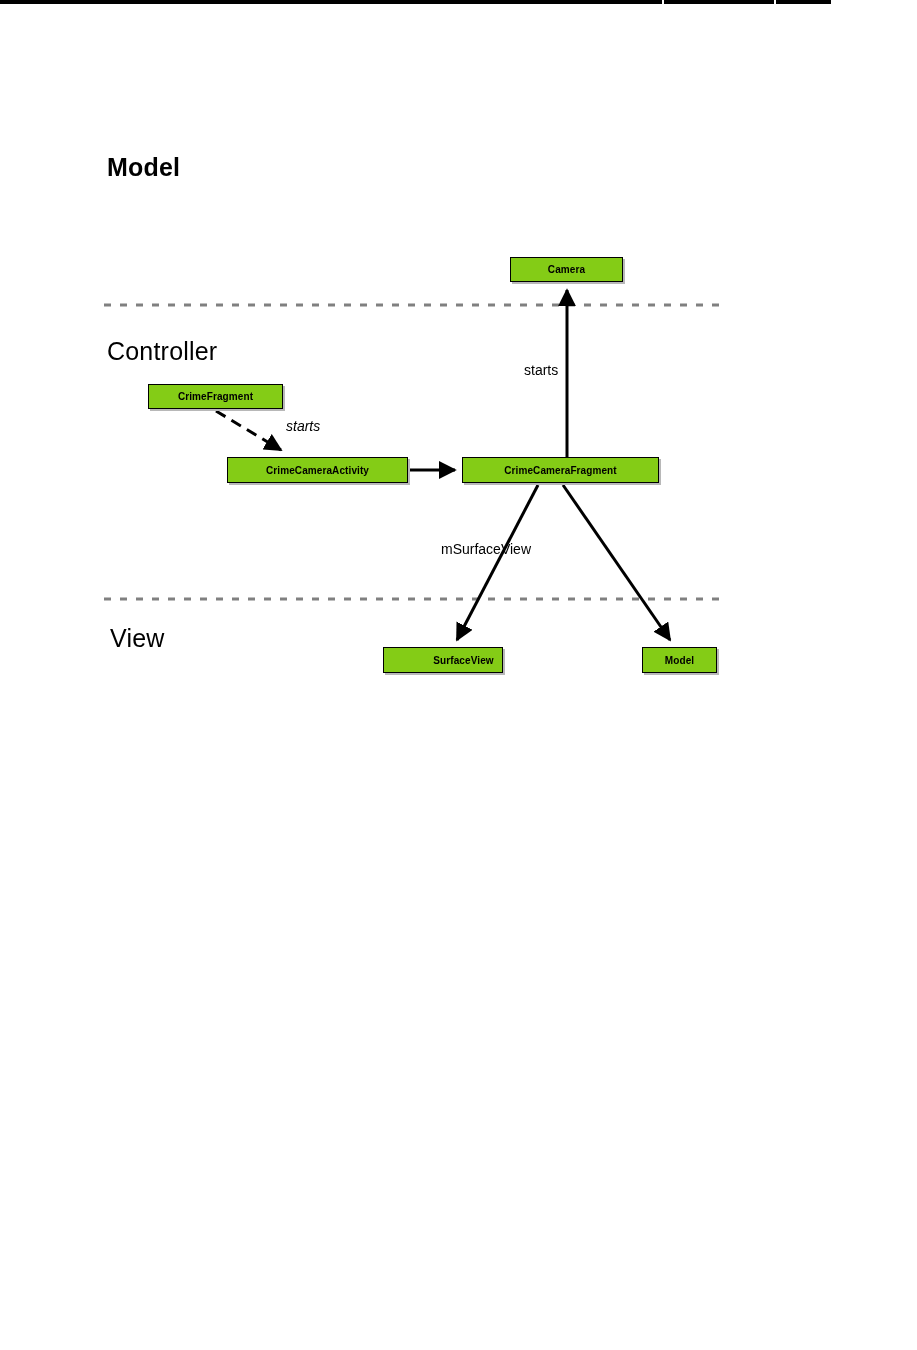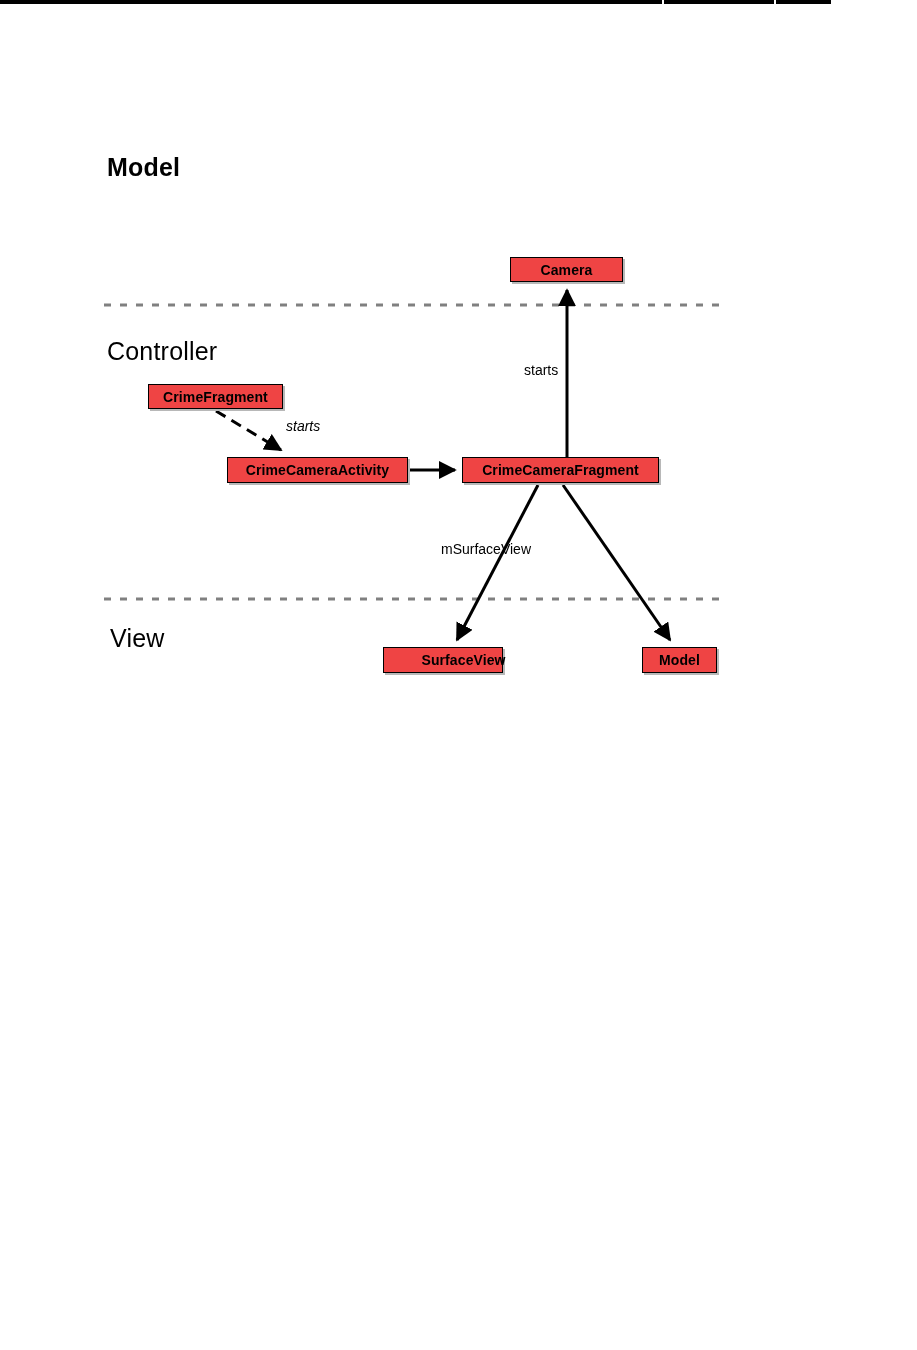--- a/index.html
+++ b/index.html
@@ -59,28 +59,28 @@
     letter-spacing: 0.2px;
   }
   #layer-title-model      { left: 107px; top: 153px; font-weight: bold; }
   #layer-title-controller { left: 107px; top: 337px; }
   #layer-title-view       { left: 110px; top: 624px; }
 
   
   .class-box {
     position: absolute;
     box-sizing: border-box;
-    background: #ef4444;
+    background: #84cc16;
     border: 1px solid #000000;
     box-shadow: 2px 2px 0 0 #b8b8b8;
     display: flex;
     align-items: center;
     justify-content: center;
     font-family: "Liberation Sans", sans-serif;
-    font-size: 14px;
+    font-size: 10px;
     font-weight: bold;
     color: #000000;
     white-space: nowrap;
     letter-spacing: 0.1px;
   }
 
   #box-camera               { left: 510px; top: 257px; width: 113px; height: 25px; }
   #box-crimefragment        { left: 148px; top: 384px; width: 135px; height: 25px; }
   #box-crimecameraactivity  { left: 227px; top: 457px; width: 181px; height: 26px; }
   #box-crimecamerafragment  { left: 462px; top: 457px; width: 197px; height: 26px; }

